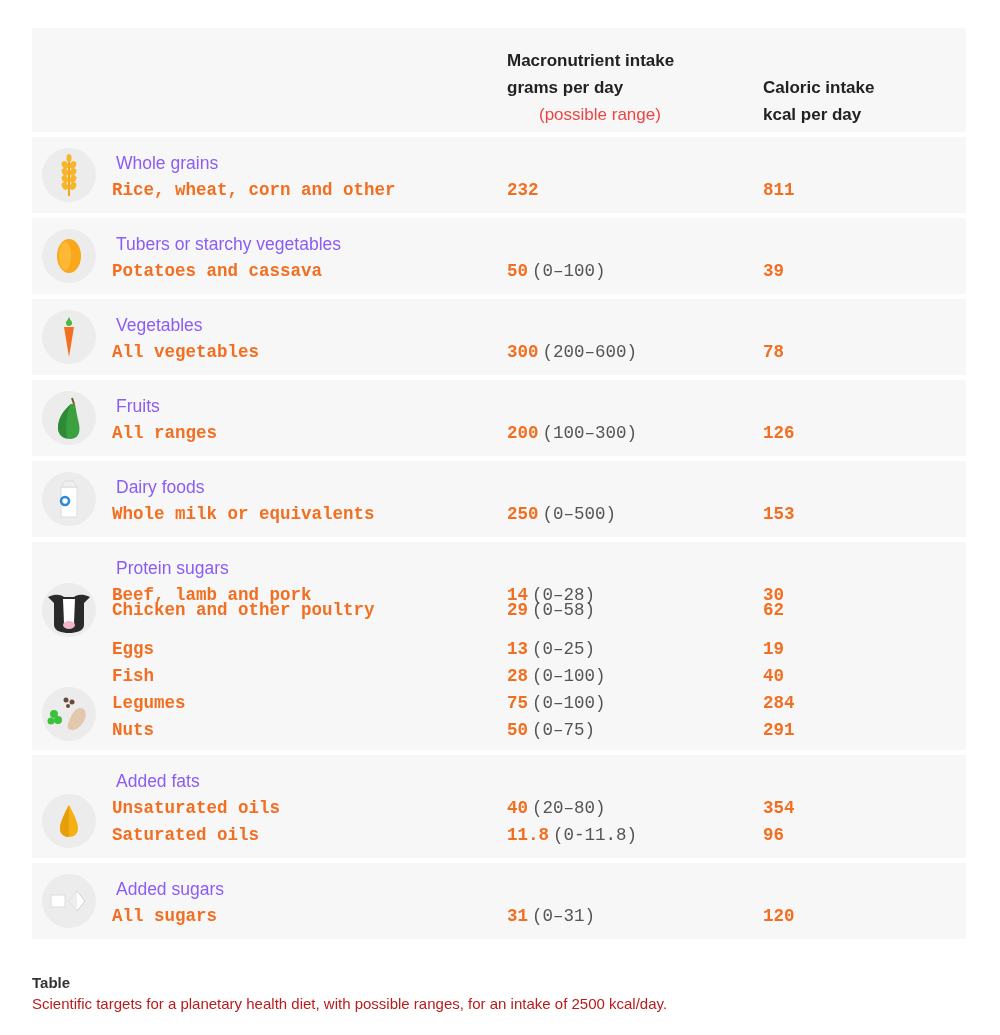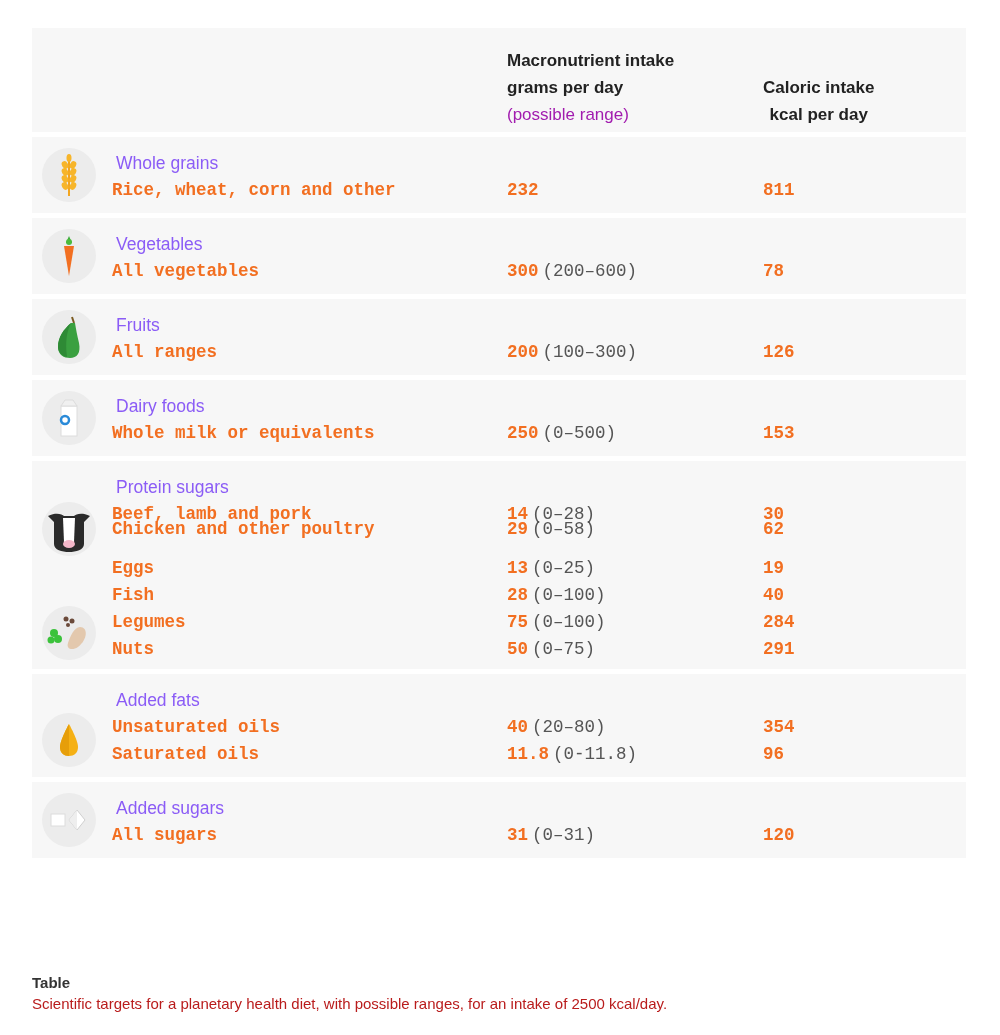--- a/index.html
+++ b/index.html
@@ -6,23 +6,23 @@
     body {
       width: 1000px; height: 1035px; position: relative; overflow: hidden;
       font-family: "Liberation Sans", "DejaVu Sans", sans-serif;
       color: #333;
     }
     .table-wrap { position: absolute; left: 32px; top: 28px; width: 934px; }
     .block { background: #f7f7f7; position: relative; margin-bottom: 5px; }
     .header { height: 104px; }
     .hcol { position: absolute; top: 19px; font-size: 17px; line-height: 27px; color: #222; }
     .hcol .b { font-weight: bold; display: block; }
-    .hcol .n { display: block; color: #a21caf; }
+    .hcol .n { display: block; color: #ef4444; margin-left: 32px; }
     .hcol.macro { left: 475px; }
-    .hcol.cal { left: 731px; top: 46px; text-align: center; }
+    .hcol.cal { left: 731px; top: 46px; }
 
     .row { position: relative; }
     .icon-circle {
       position: absolute; left: 10px; width: 54px; height: 54px; border-radius: 50%;
       background: #ececec; display: flex; align-items: center; justify-content: center;
     }
     .cat { position: absolute; left: 84px; font-size: 17.5px; color: #8b5cf6; line-height: 27px; }
     .line { position: absolute; left: 0; right: 0; height: 27px; font-size: 17.5px; line-height: 27px; font-family: Liberation Mono, monospace; }
     .line .item { position: absolute; left: 80px; color: #f26f21; font-weight: bold; }
     .line .grams { position: absolute; left: 475px; }
@@ -69,20 +69,34 @@
       </svg>
     </div>
     <div class="cat" style="top:13px">Whole grains</div>
     <div class="line" style="top:40px">
       <span class="item">Rice, wheat, corn and other</span>
       <span class="grams"><span class="v">232</span></span>
       <span class="kcal">811</span>
     </div>
   </div>
 
+  <div class="block row" style="height:76px">
+    <div class="icon-circle" style="top:11px">
+      <svg width="30" height="40" viewBox="0 0 30 40">
+          <ellipse cx="15" cy="20" rx="12" ry="17" fill="#f8a81a"></ellipse>
+          <ellipse cx="11" cy="20" rx="6" ry="14" fill="#fbb935"></ellipse>
+        </svg>
+    </div>
+    <div class="cat" style="top:13px">Tubers or starchy vegetables</div>
+    <div class="line" style="top:40px">
+      <span class="item">Potatoes and cassava</span>
+      <span class="grams"><span class="v">50</span><span class="r">(0–100)</span></span>
+      <span class="kcal">39</span>
+    </div>
+  </div>
 
   <div class="block row" style="height:76px">
     <div class="icon-circle" style="top:11px">
       <svg width="20" height="44" viewBox="0 0 20 44">
           <path d="M10 2 L7 9 L13 9 Z" fill="#3cab3c"></path>
           <circle cx="10" cy="8" r="3" fill="#4cbb3c"></circle>
           <path d="M5 12 L15 12 L10 42 Z" fill="#f26f21"></path>
         </svg>
     </div>
     <div class="cat" style="top:13px">Vegetables</div>

